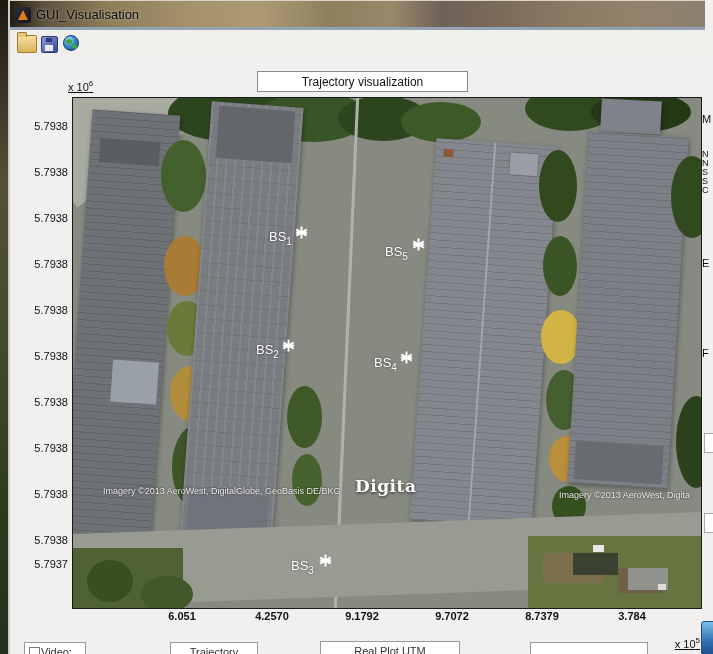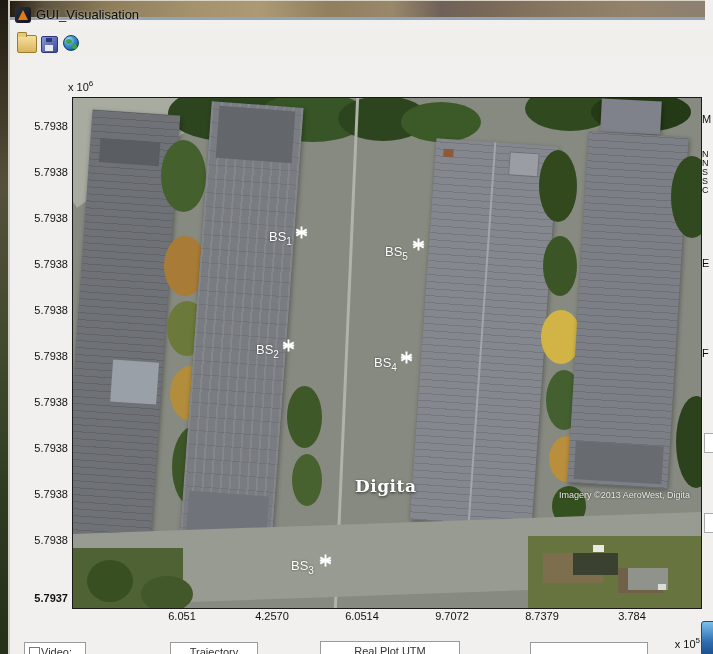--- a/index.html
+++ b/index.html
@@ -6,21 +6,21 @@
   body{
     width:713px;height:654px;position:relative;overflow:hidden;
     font-family:"Liberation Sans",sans-serif;background:#f1f0ee;
   }
   
   .desktop-strip{position:absolute;left:0;top:0;width:8px;height:654px;
     background:linear-gradient(180deg,#1f1a10 0%,#55503a 28%,#3f4a2c 55%,#2e3a20 78%,#25301a 100%);}
   
   .window{position:absolute;left:8px;top:0;width:705px;height:654px;background:#f1f0ee;
     border-left:2px solid #cfccc4;box-sizing:border-box;}
-  .titlebar{position:absolute;left:0;top:0;right:8px;height:20px;
+  .titlebar{position:absolute;left:0;top:0;right:8px;height:30px;
     background:linear-gradient(90deg,#241d12 0%,#5f5340 5%,#8d7d59 14%,#a3926c 26%,#ab9a74 36%,#8f7f5e 46%,#99886a 55%,#6f6159 62%,#7a6a58 70%,#8a7a64 80%,#93836c 90%,#8d8071 100%);
     border-top:1px solid #d9d4c6;border-bottom:3px solid #93a3b3;box-sizing:border-box;}
   .titlebar-text{position:absolute;left:26px;top:6px;font-size:13px;color:#0a0a0a;
     text-shadow:0 0 3px rgba(255,255,255,.55);}
   .app-icon{position:absolute;left:5px;top:6px;width:16px;height:16px;border-radius:3px;
     background:linear-gradient(135deg,#2a2e3e,#11131d);}
   .app-icon .tri{position:absolute;left:3px;top:3px;width:0;height:0;
     border-left:5px solid transparent;border-right:5px solid transparent;border-bottom:10px solid #e07b1a;}
   .toolbar{position:absolute;left:0;top:30px;right:0;height:27px;background:#f0efec;}
   .tb-icon{position:absolute;top:5px;width:18px;height:16px;cursor:pointer;}
@@ -30,24 +30,24 @@
   .floppy{background:linear-gradient(135deg,#8a97d6,#3a4a9a);border:1px solid #2c3878;border-radius:2px;width:15px;height:15px;}
   .floppy:before{content:"";position:absolute;left:3px;bottom:1px;width:8px;height:6px;background:#e8e8ee;}
   .floppy:after{content:"";position:absolute;left:4px;top:1px;width:6px;height:4px;background:#2c3878;}
   .globe{width:16px;height:16px;border-radius:50%;
     background:radial-gradient(circle at 35% 30%,#bfe6f2 0%,#3f93d0 40%,#1b5a9a 80%);
     border:1px solid #0e3c6e;box-sizing:border-box;}
   .globe i{position:absolute;background:#3da53d;border-radius:50%;}
   .figure{position:absolute;left:0;top:57px;width:705px;height:597px;background:#f1f0ee;}
   .plot-title-box{position:absolute;left:247px;top:14px;width:211px;height:21px;background:#fff;
     border:1px solid #8a8a8a;text-align:center;line-height:20px;font-size:12px;color:#111;box-sizing:border-box;}
-  .exp{position:absolute;font-size:11px;color:#111;}
+  .exp{position:absolute;font-size:11px;color:#111;text-decoration:underline;}
   .exp sup{font-size:8px;}
   .ytick{position:absolute;left:0;width:58px;text-align:right;font-size:11px;color:#111;}
-  .xtick{position:absolute;width:64px;text-align:center;font-size:11px;color:#111;top:553px;}
+  .xtick{position:absolute;width:64px;text-align:center;font-size:11px;color:#111;top:553px;font-weight:bold;}
   .axes{position:absolute;left:62px;top:40px;width:628px;height:510px;border:1px solid #1a1a1a;}
   .map{position:absolute;left:0;top:0;width:628px;height:510px;overflow:hidden;background:#868a80;}
   .m{position:absolute;}
   .blob{border-radius:50%;}
   .bldg{box-shadow:1px 2px 5px rgba(0,0,0,.35);}
   .stripe-h{background-image:repeating-linear-gradient(0deg,rgba(0,0,0,.12) 0 1px,transparent 1px 7px);}
   .stripe-v{background-image:repeating-linear-gradient(90deg,rgba(255,255,255,.08) 0 2px,transparent 2px 9px),
     repeating-linear-gradient(0deg,rgba(0,0,0,.08) 0 1px,transparent 1px 14px);}
   .marker-star{position:absolute;width:13px;height:13px;}
   .marker-label{position:absolute;color:#fff;font-size:13px;text-shadow:0 0 2px rgba(0,0,0,.6);}
@@ -82,36 +82,37 @@
     <span class="tb-icon folder" style="left:7px;"></span>
     <span class="tb-icon floppy" style="left:31px;top:6px;"></span>
     <span class="tb-icon globe" style="left:53px;">
       <i style="left:2px;top:3px;width:6px;height:5px;"></i>
         <i style="left:8px;top:8px;width:5px;height:5px;"></i>
     </span>
   </div>
 
   <div class="figure">
 
+    <div class="plot-title-box">Trajectory visualization</div>
 
     <div class="exp" style="left:58px;top:22px;">
       <span>x 10</span><sup>6</sup>
     </div>
 
     <div class="ytick" style="top:63px;">5.7938</div>
     <div class="ytick" style="top:109px;">5.7938</div>
     <div class="ytick" style="top:155px;">5.7938</div>
     <div class="ytick" style="top:201px;">5.7938</div>
     <div class="ytick" style="top:247px;">5.7938</div>
     <div class="ytick" style="top:293px;">5.7938</div>
     <div class="ytick" style="top:339px;">5.7938</div>
     <div class="ytick" style="top:385px;">5.7938</div>
     <div class="ytick" style="top:431px;">5.7938</div>
     <div class="ytick" style="top:477px;">5.7938</div>
-    <div class="ytick" style="top:535px;font-weight:bold;">5.7937</div>
+    <div class="ytick" style="top:501px;">5.7937</div>
 
     <div class="axes">
       <div class="map">
 
         <div class="m" style="left:-40px;top:-30px;width:170px;height:100px;background:#a8aba0;transform:rotate(-35deg);"></div>
         <div class="m blob" style="left:95px;top:-12px;width:120px;height:55px;background:#2c451f;"></div>
         <div class="m blob" style="left:185px;top:-6px;width:110px;height:50px;background:#375526;"></div>
         <div class="m blob" style="left:265px;top:-2px;width:90px;height:45px;background:#2c451f;"></div>
         <div class="m blob" style="left:328px;top:4px;width:80px;height:40px;background:#3c5a28;"></div>
         <div class="m blob" style="left:452px;top:-12px;width:90px;height:45px;background:#31491f;"></div>
@@ -188,28 +189,29 @@
         <svg class="marker-star" style="left:327px;top:253px;" viewBox="0 0 12 12">
             <path d="M6 0.5v11M1.2 3.2l9.6 5.6M1.2 8.8l9.6-5.6M0.8 6h10.4" stroke="#fff" stroke-width="1.8"></path>
           </svg>
         <div class="marker-label" style="left:301px;top:257px;"><span>BS</span><sub>4</sub></div>
 
         <svg class="marker-star" style="left:246px;top:456px;" viewBox="0 0 12 12">
             <path d="M6 0.5v11M1.2 3.2l9.6 5.6M1.2 8.8l9.6-5.6M0.8 6h10.4" stroke="#fff" stroke-width="1.8"></path>
           </svg>
         <div class="marker-label" style="left:218px;top:460px;"><span>BS</span><sub>3</sub></div>
 
+        <div class="attr" style="left:30px;top:388px;">Imagery ©2013 AeroWest, DigitalGlobe, GeoBasis DE/BKG</div>
         <div class="google" style="left:282px;top:378px;">Digita</div>
         <div class="attr" style="left:486px;top:392px;width:156px;overflow:hidden;">Imagery ©2013 AeroWest, Digita</div>
       </div>
     </div>
 
     <div class="xtick" style="left:140px;">6.051</div>
     <div class="xtick" style="left:230px;">4.2570</div>
-    <div class="xtick" style="left:320px;">6.0514</div>
+    <div class="xtick" style="left:320px;">9.1792</div>
     <div class="xtick" style="left:410px;">9.7072</div>
     <div class="xtick" style="left:500px;">8.7379</div>
     <div class="xtick" style="left:590px;">3.784</div>
 
     <div class="exp" style="left:620px;top:579px;width:70px;text-align:right;">
       <span>x 10</span><sup>5</sup>
     </div>
 
     <div class="cut-box" style="left:14px;top:585px;width:62px;">
       <span class="chk"></span>

